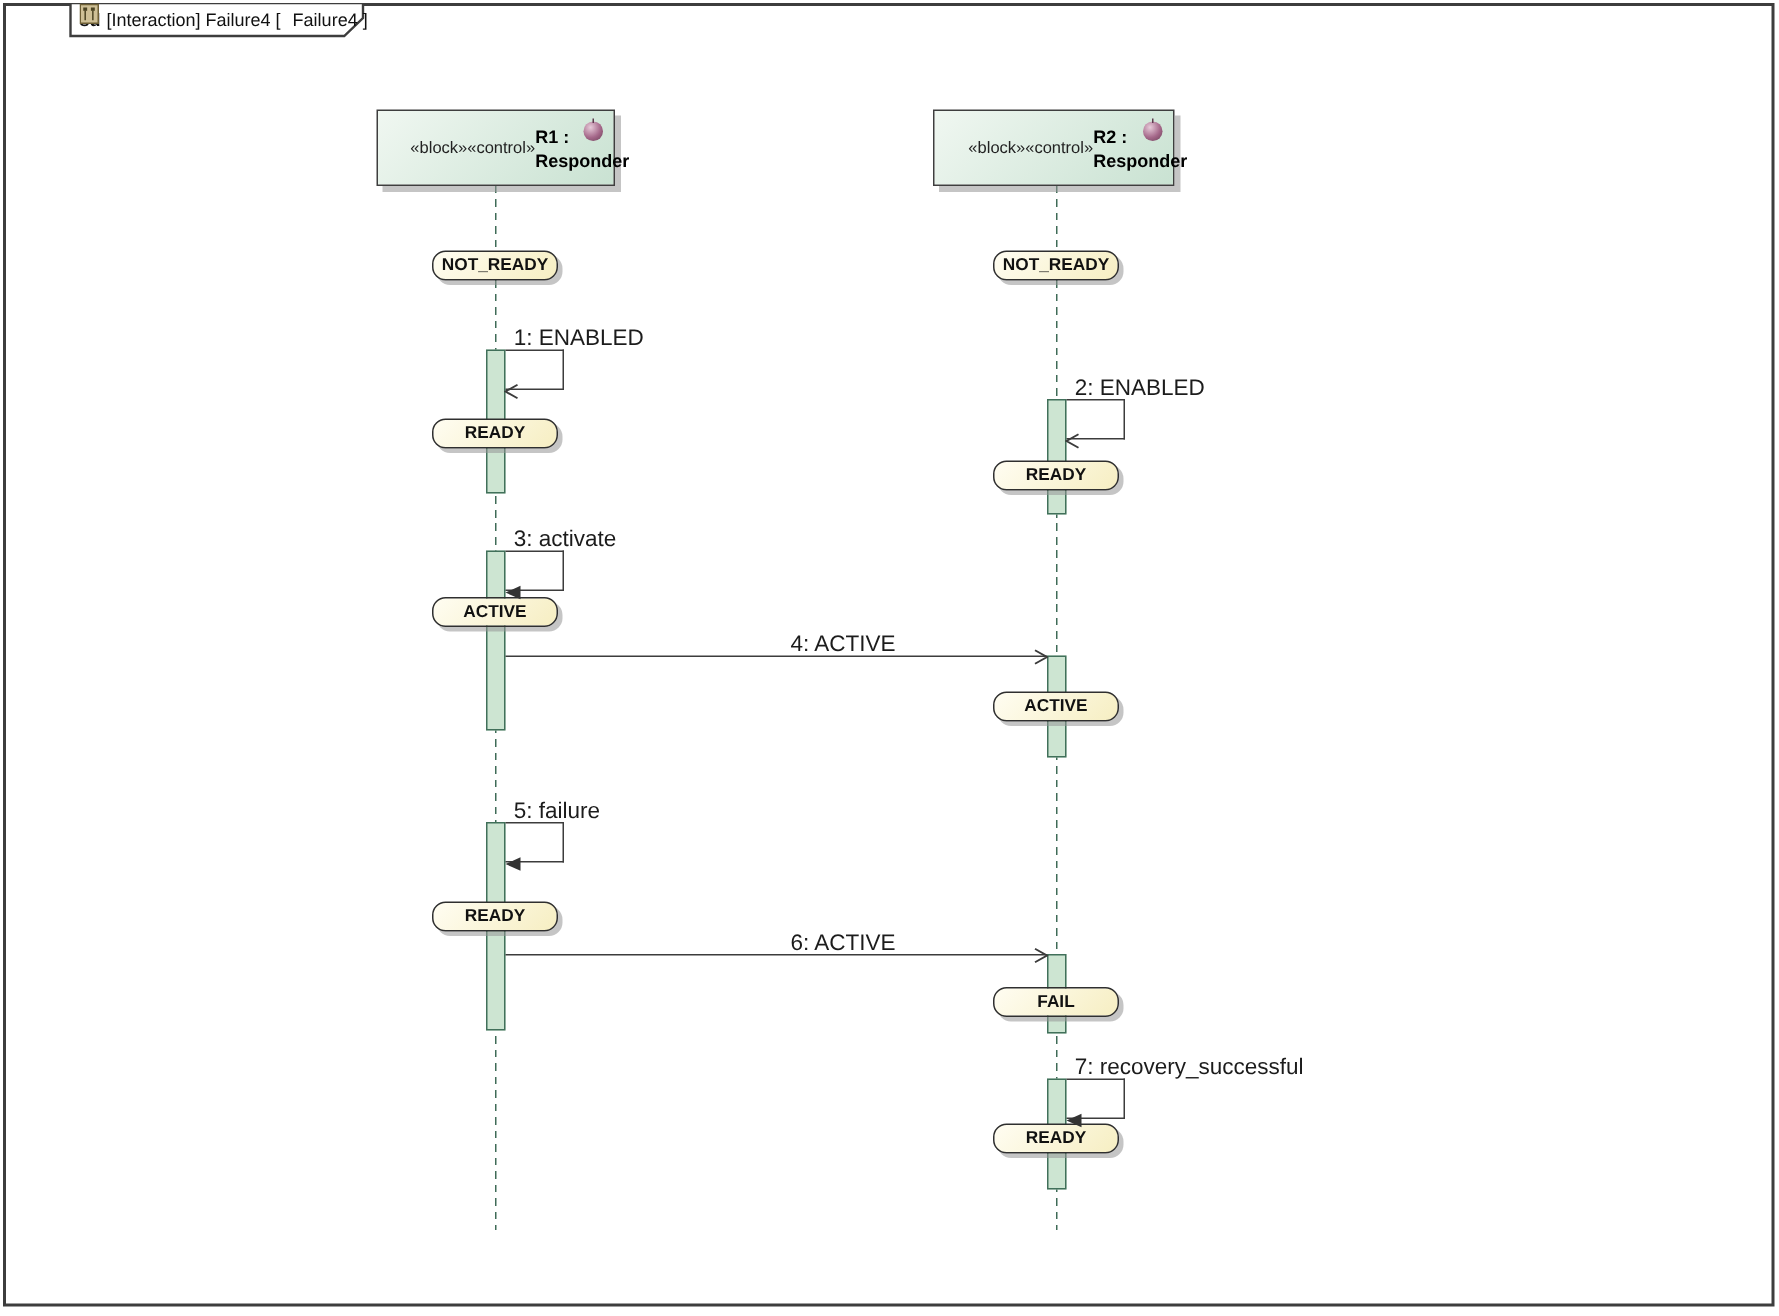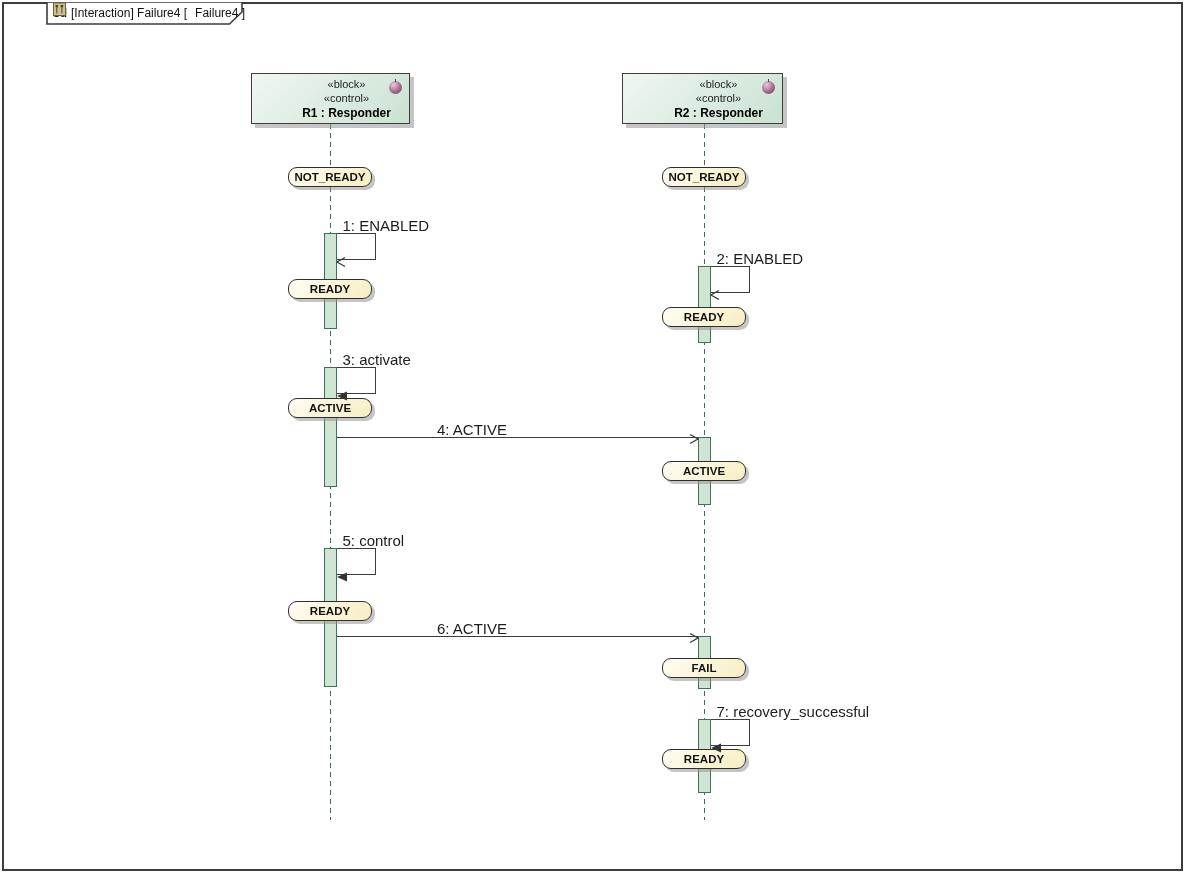--- a/index.html
+++ b/index.html
@@ -18,21 +18,21 @@
     position:absolute;left:7px;top:0;height:21px;display:flex;align-items:center;
     gap:4px;font-size:12px;color:#111;white-space:nowrap;
   }
   .tab-keyword{font-weight:bold;}
   .canvas{position:absolute;left:0;top:0;width:1186px;height:877px;}
   .head{
     position:absolute;z-index:5;box-sizing:border-box;
     border:1px solid var(--head_border,#3e3e3e);
     background:linear-gradient(135deg,var(--head_fill_top,#f0f7f1) 0%,var(--head_fill_bottom,#c9e2d2) 100%);
     box-shadow:4px 4px 0 var(--shadow,rgba(150,150,150,0.55));
-    display:flex;flex-direction:column;justify-content:center;align-items:center;padding-left:32px;
+    display:flex;flex-direction:row;justify-content:center;align-items:center;padding-left:32px;
   }
   .stereo{font-size:11px;line-height:14px;color:#222;}
   .head-name{font-size:12px;line-height:16px;font-weight:bold;color:#000;}
   .sphere{
     position:absolute;right:7px;top:7px;width:13px;height:13px;border-radius:50%;
     background:radial-gradient(circle at 36% 30%, #e7cbd9 0%, var(--sphere,#a5688a) 55%, #70425c 95%);
   }
   .sphere:before{
     content:"";position:absolute;left:6px;top:-2px;width:1px;height:3px;background:#5d3b4e;
   }
@@ -49,21 +49,21 @@
     position:absolute;z-index:4;box-sizing:border-box;height:20px;
     border:1.5px solid var(--state_border,#2f2f2f);border-radius:9px;
     background:linear-gradient(135deg,var(--state_fill_top,#fffdf2) 0%,var(--state_fill_bottom,#f6eec2) 100%);
     box-shadow:3px 3px 0 var(--shadow,rgba(150,150,150,0.55));
     display:flex;align-items:center;justify-content:center;
     font-size:11.5px;font-weight:bold;color:#111;
   }
   .msg-label{
     position:absolute;z-index:3;font-size:15px;color:#1c1c1c;white-space:nowrap;
   }
-  .msg-label.centered{text-align:left;}
+  .msg-label.centered{text-align:right;}
   .self-loop{
     position:absolute;z-index:3;box-sizing:border-box;
     border-top:1px solid var(--message_line,#3c3c3c);
     border-right:1px solid var(--message_line,#3c3c3c);
     border-bottom:1px solid var(--message_line,#3c3c3c);
   }
   .msg-line{
     position:absolute;z-index:3;height:0;
     border-top:1px solid var(--message_line,#3c3c3c);
   }
@@ -130,21 +130,21 @@
     <div class="msg-label" style="left: 342.5px; top: 351px;">3: activate</div>
     <div class="arrow" style="left: 335.5px; top: 388px;"><svg width="12" height="12">
         <polygon points="1,6 11,1.5 11,10.5" fill="#333"></polygon>
       </svg></div>
     <div class="msg-line" style="left: 336.5px; top: 437px; width: 361px;"></div>
     <div class="msg-label centered" style="left: 437px; top: 421px; width: 160px;">4: ACTIVE</div>
     <div class="arrow" style="left: 686.5px; top: 431px;"><svg width="12" height="12">
         <polyline points="3,1.5 11,6 3,10.5" fill="none" stroke="#3c3c3c" stroke-width="1.3"></polyline>
       </svg></div>
     <div class="self-loop" style="left: 336.5px; top: 548px; width: 39px; height: 27px;"></div>
-    <div class="msg-label" style="left: 342.5px; top: 532px;">5: control</div>
+    <div class="msg-label" style="left: 342.5px; top: 532px;">5: failure</div>
     <div class="arrow" style="left: 335.5px; top: 569px;"><svg width="12" height="12">
         <polygon points="1,6 11,1.5 11,10.5" fill="#333"></polygon>
       </svg></div>
     <div class="msg-line" style="left: 336.5px; top: 636px; width: 361px;"></div>
     <div class="msg-label centered" style="left: 437px; top: 620px; width: 160px;">6: ACTIVE</div>
     <div class="arrow" style="left: 686.5px; top: 630px;"><svg width="12" height="12">
         <polyline points="3,1.5 11,6 3,10.5" fill="none" stroke="#3c3c3c" stroke-width="1.3"></polyline>
       </svg></div>
     <div class="self-loop" style="left: 710.5px; top: 719px; width: 39px; height: 27px;"></div>
     <div class="msg-label" style="left: 716.5px; top: 703px;">7: recovery_successful</div>

